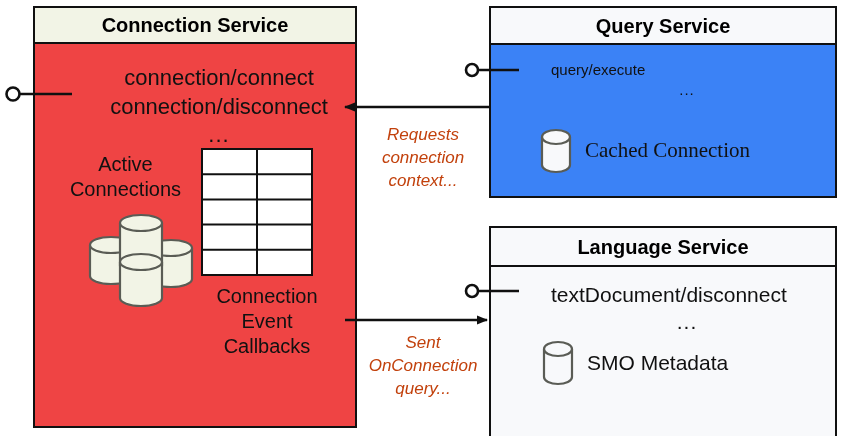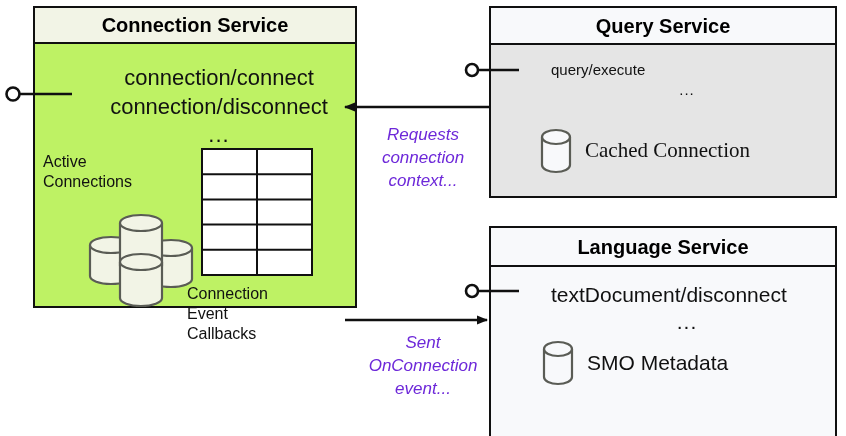--- a/index.html
+++ b/index.html
@@ -43,34 +43,34 @@
   .component .comp-body {
     position: relative;
     flex: 1 1 auto;
     padding-left: 24px;
   }
 
   #connection-service {
     left: 33px;
     top: 6px;
     width: 324px;
-    height: 302px;
-    background: #bef264;
+    height: 422px;
+    background: #ef4444;
   }
   #connection-service .comp-header {
     height: 36px;
     background: #f2f4e6;
   }
 
   #query-service {
     left: 489px;
     top: 6px;
     width: 348px;
     height: 192px;
-    background: #e5e5e5;
+    background: #3b82f6;
   }
   #query-service .comp-header {
     height: 37px;
     background: #f8f9fb;
   }
 
   #language-service {
     left: 489px;
     top: 226px;
     width: 348px;
@@ -94,22 +94,22 @@
   .op-line { display: block; white-space: nowrap; }
   .ellipsis { display: block; letter-spacing: 1px; }
 
   #cs-ops { top: 20px; }
   #qs-ops { top: 15px; font-size: 15px; }
   #ls-ops { top: 14px; font-size: 21px; }
 
   
   .artifact-label {
     position: absolute;
-    text-align: left;
-    font-size: 16px;
+    text-align: center;
+    font-size: 20px;
     color: #111111;
     line-height: 1.25;
   }
   #active-conn-label {
     left: 8px;
     top: 108px;
     width: 165px;
   }
   #cylinder-stack {
     position: absolute;
@@ -153,21 +153,21 @@
     width: 846px;
     height: 436px;
     pointer-events: none;
   }
 
   
   .edge-label {
     position: absolute;
     font-style: italic;
     font-size: 17px;
-    color: #6d28d9;
+    color: #c2410c;
     text-align: center;
     line-height: 1.35;
     white-space: nowrap;
   }
   #label-requests { left: 360px; top: 124px; width: 126px; }
   #label-sent     { left: 360px; top: 332px; width: 126px; }
 </style>
 </head>
 <body>
 
@@ -309,16 +309,16 @@
 
   <div class="edge-label" id="label-requests">
     <span class="op-line">Requests</span>
     <span class="op-line">connection</span>
     <span class="op-line">context...</span>
   </div>
 
   <div class="edge-label" id="label-sent">
     <span class="op-line">Sent</span>
     <span class="op-line">OnConnection</span>
-    <span class="op-line">event...</span>
+    <span class="op-line">query...</span>
   </div>
 
 </div>
 
 </body></html>

